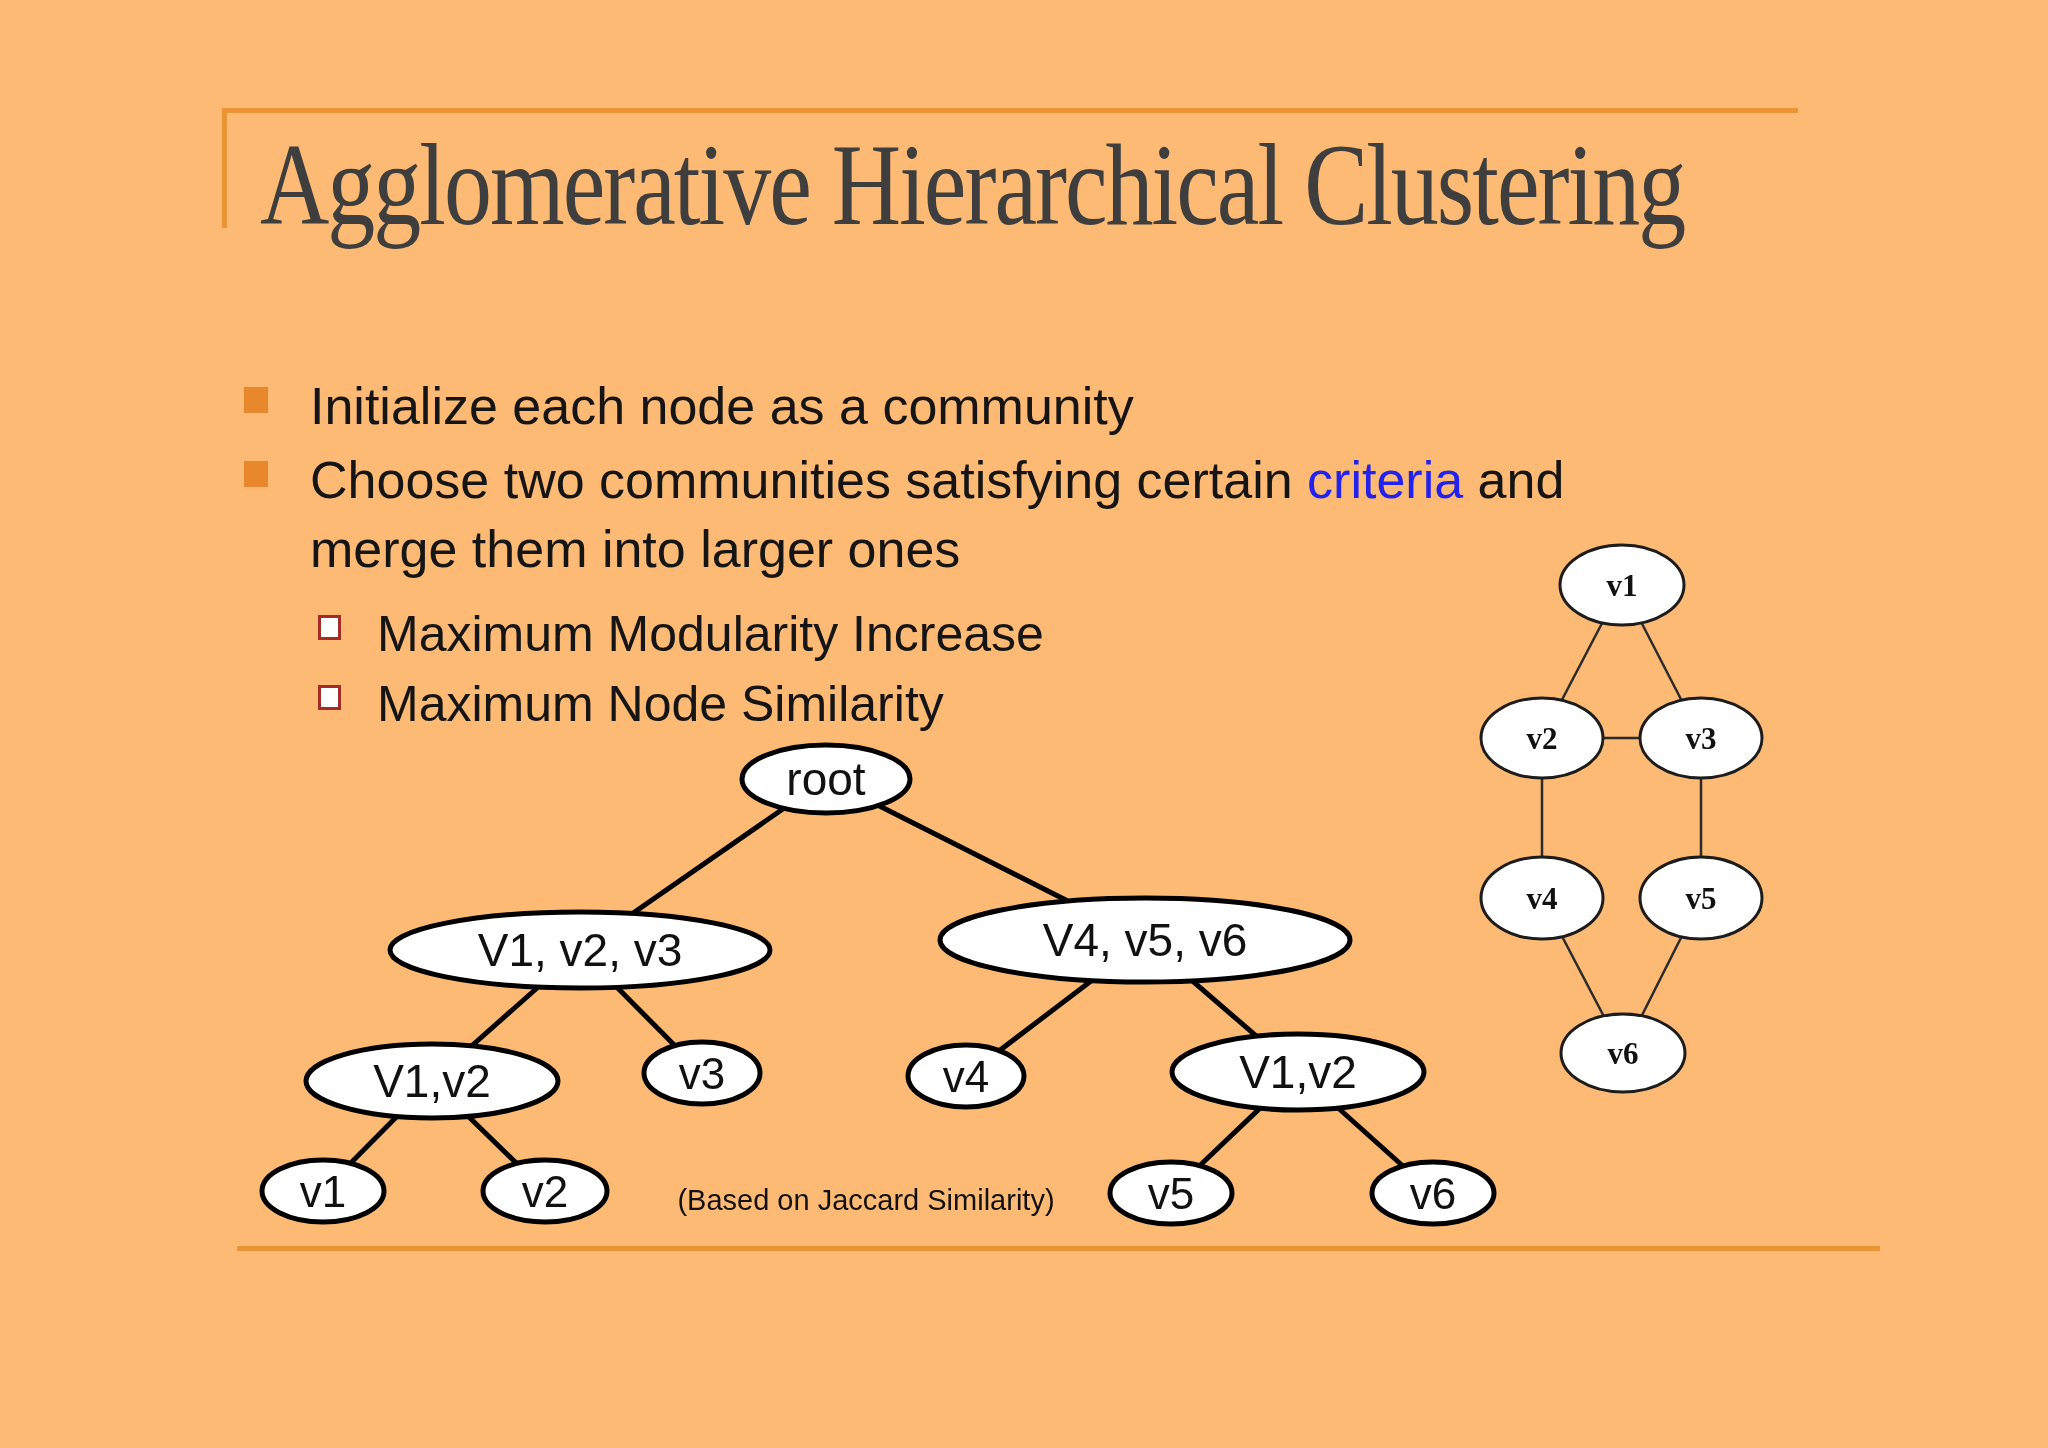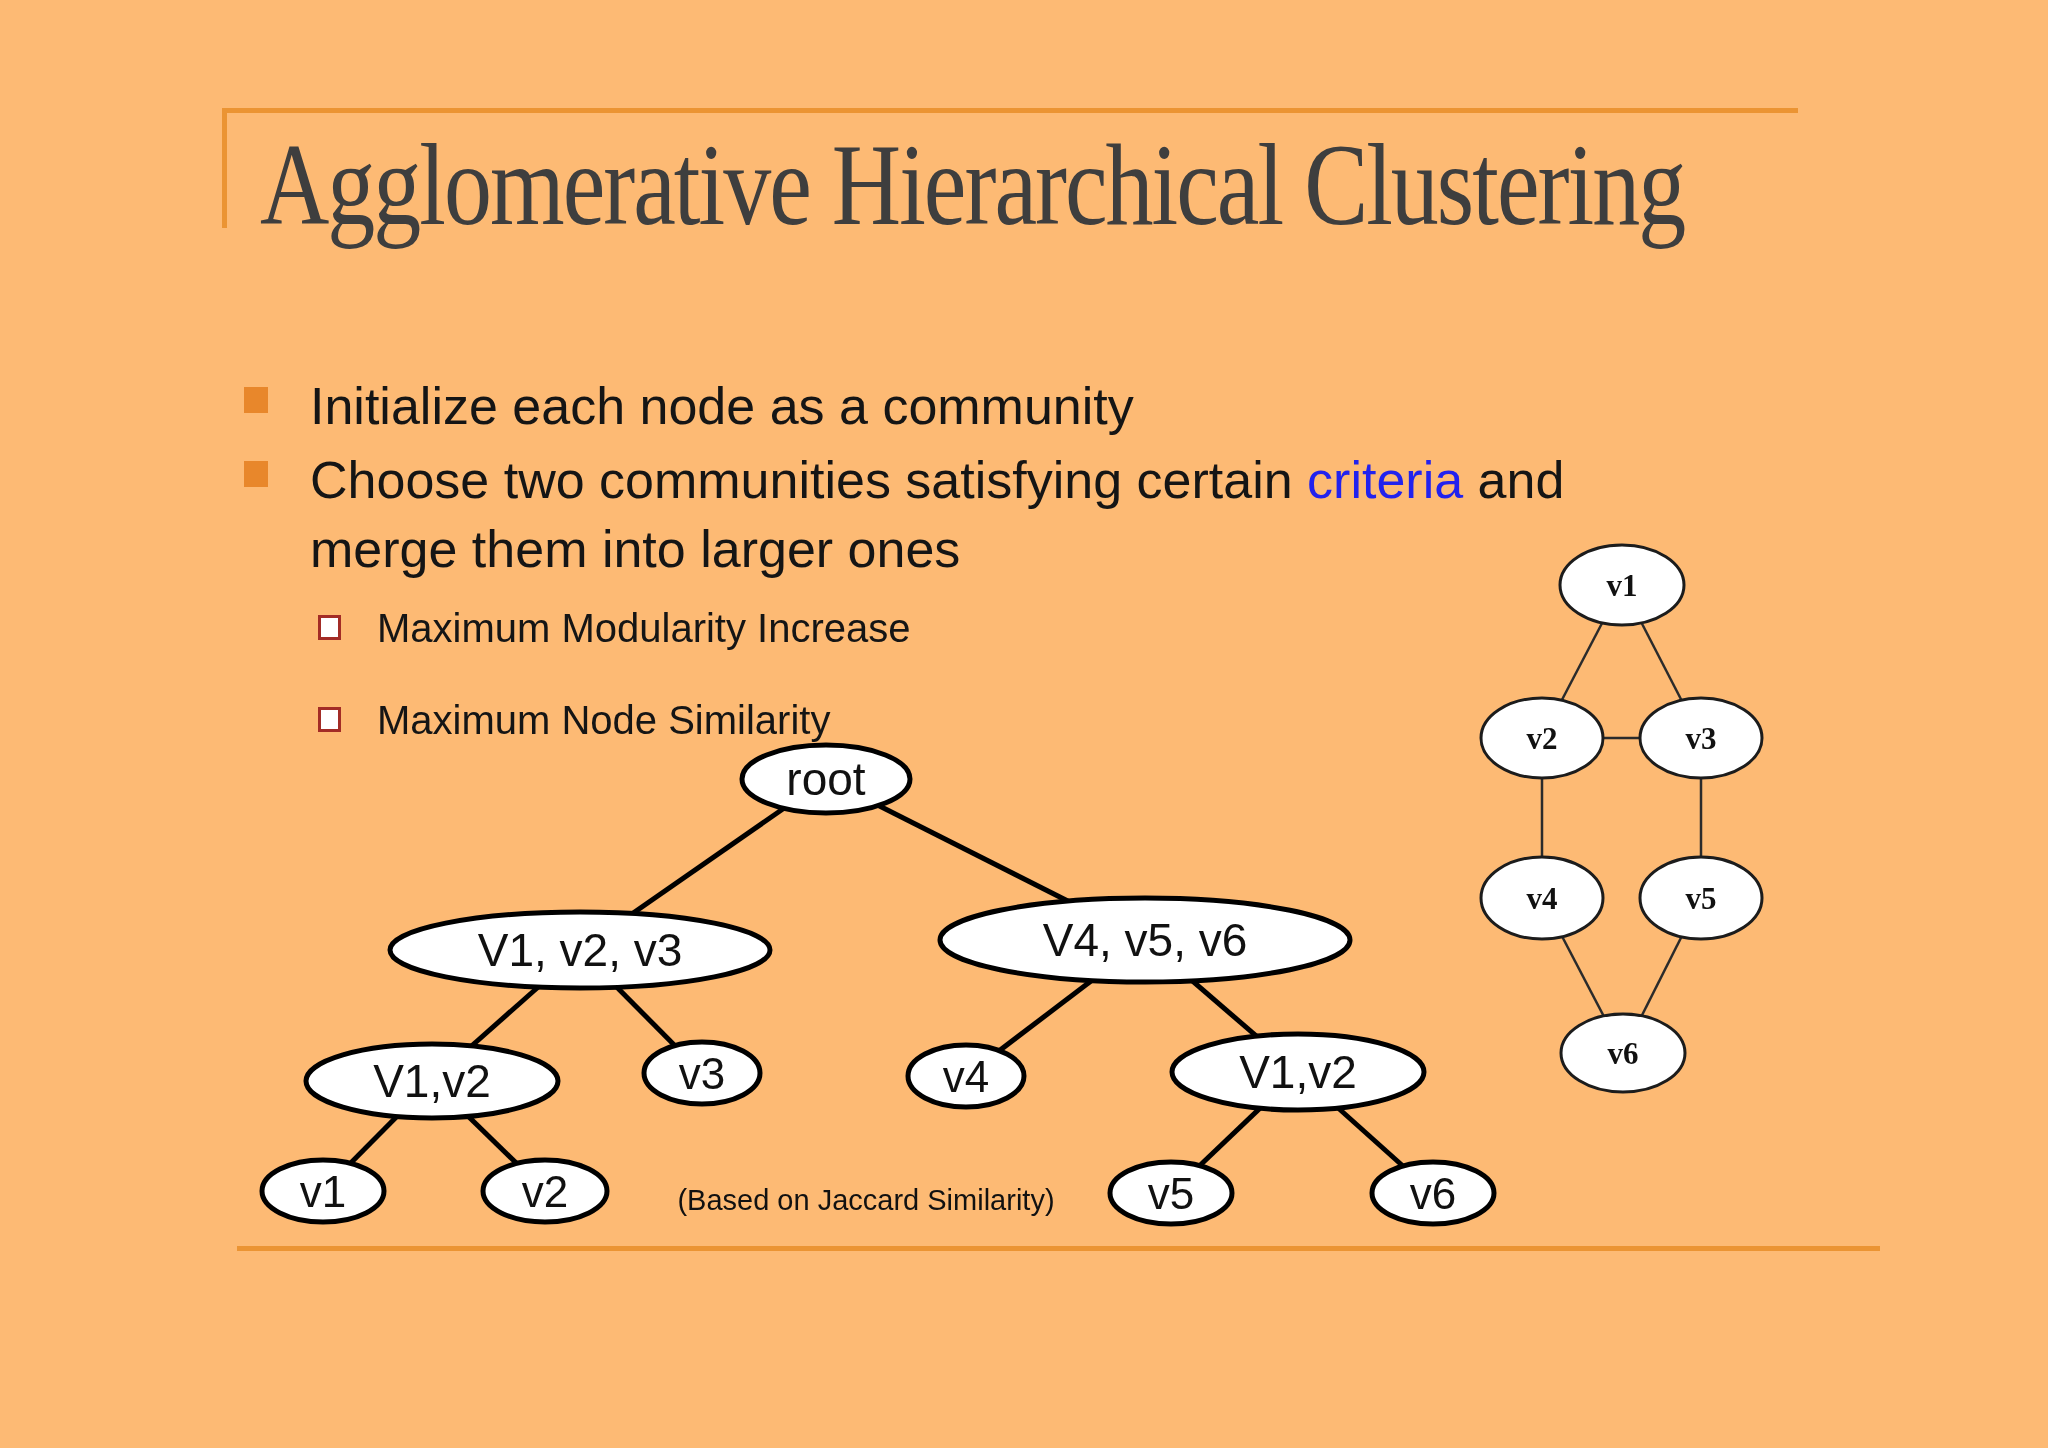--- a/index.html
+++ b/index.html
@@ -27,24 +27,24 @@
     white-space:nowrap;
   }
   
   .bullet{position:absolute;left:244px;display:flex;align-items:flex-start;}
   .bullet .btext{font-size:52px;line-height:1.32;color:#151515;}
   .sq{flex:0 0 auto;width:24px;height:26px;background:#E8872B;margin-top:15px;margin-right:42px;}
   .b1{top:372px;}
   .b2{top:446px;}
   .blue{color:#2222EE;}
   .sub{position:absolute;left:318px;display:flex;align-items:flex-start;}
-  .sub .stext{font-size:40px;line-height:1.2;color:#151515;}
+  .sub .stext{font-size:50px;line-height:1.2;color:#151515;}
   .subsq{flex:0 0 auto;width:17px;height:19px;background:#ffffff;border:3px solid #A32C26;margin-top:11px;margin-right:36px;}
   .s1{top:604px;}
-  .s2{top:696px;}
+  .s2{top:674px;}
   
   .diagram{position:absolute;left:0;top:0;width:2048px;height:1448px;}
   .tree-edge{stroke:#000000;stroke-width:5;}
   .tree-node{fill:#ffffff;stroke:#000000;stroke-width:5;}
   .tree-label{font-family:"Liberation Sans", sans-serif;fill:#111111;text-anchor:middle;}
   .tree-label.big{font-size:46px;}
   .tree-label.small{font-size:44px;}
   .caption{font-family:"Liberation Sans", sans-serif;font-size:29px;fill:#111111;text-anchor:middle;}
   .graph-edge{stroke:#2b2b2b;stroke-width:2.5;}
   .graph-node{fill:#ffffff;stroke:#1c1c1c;stroke-width:3;}

